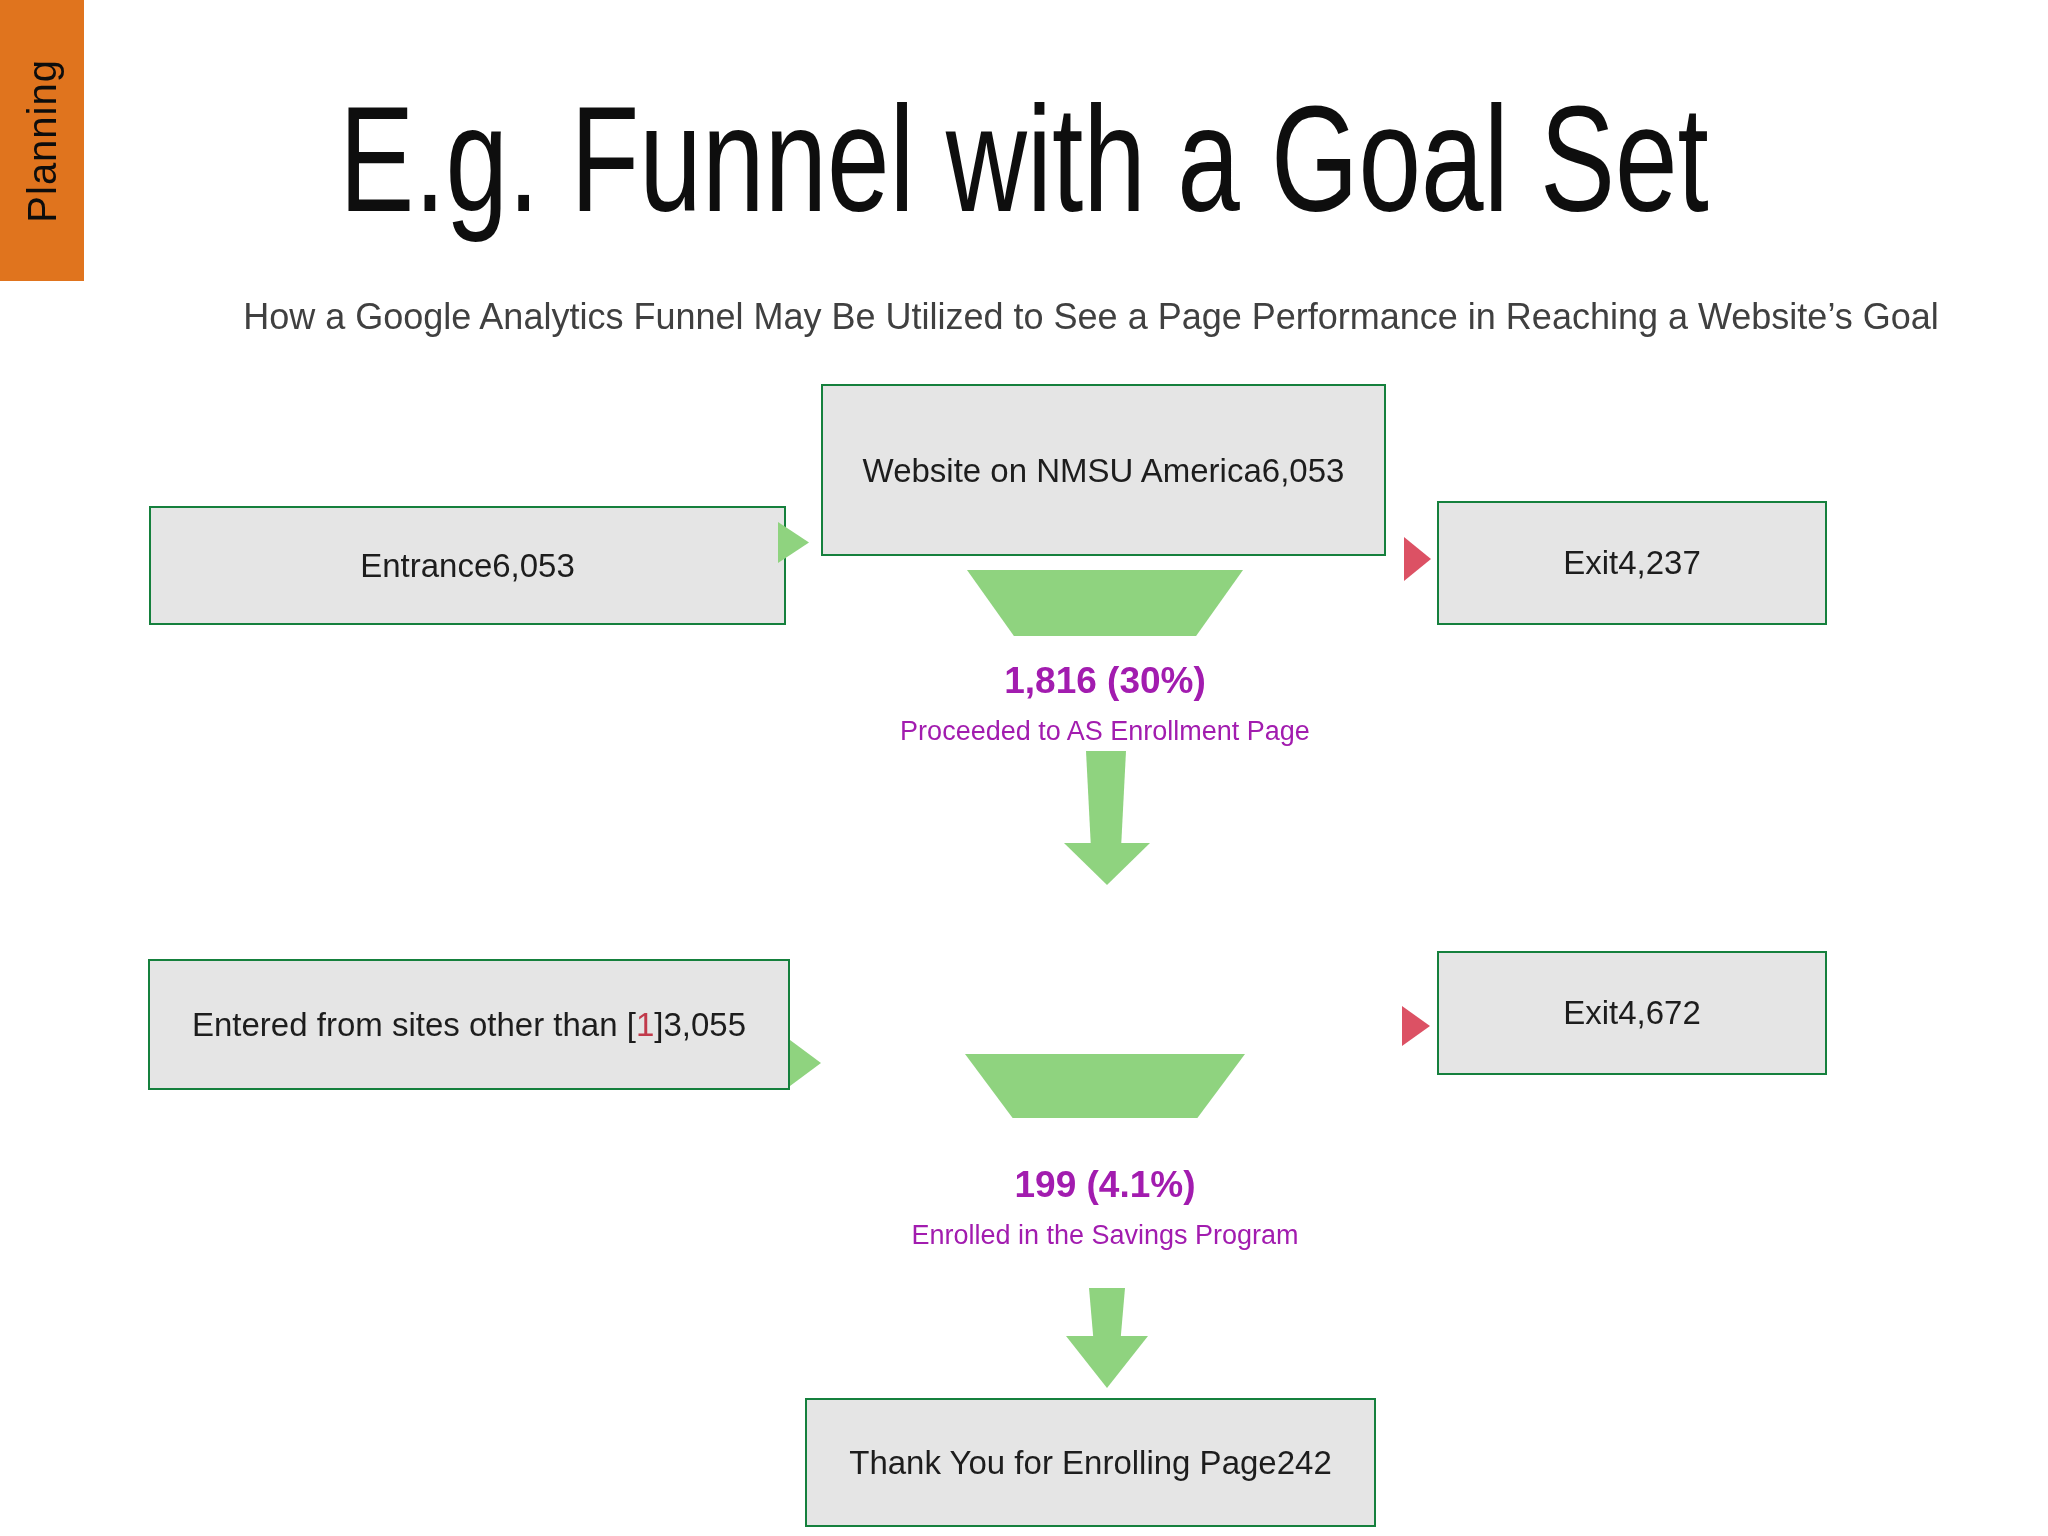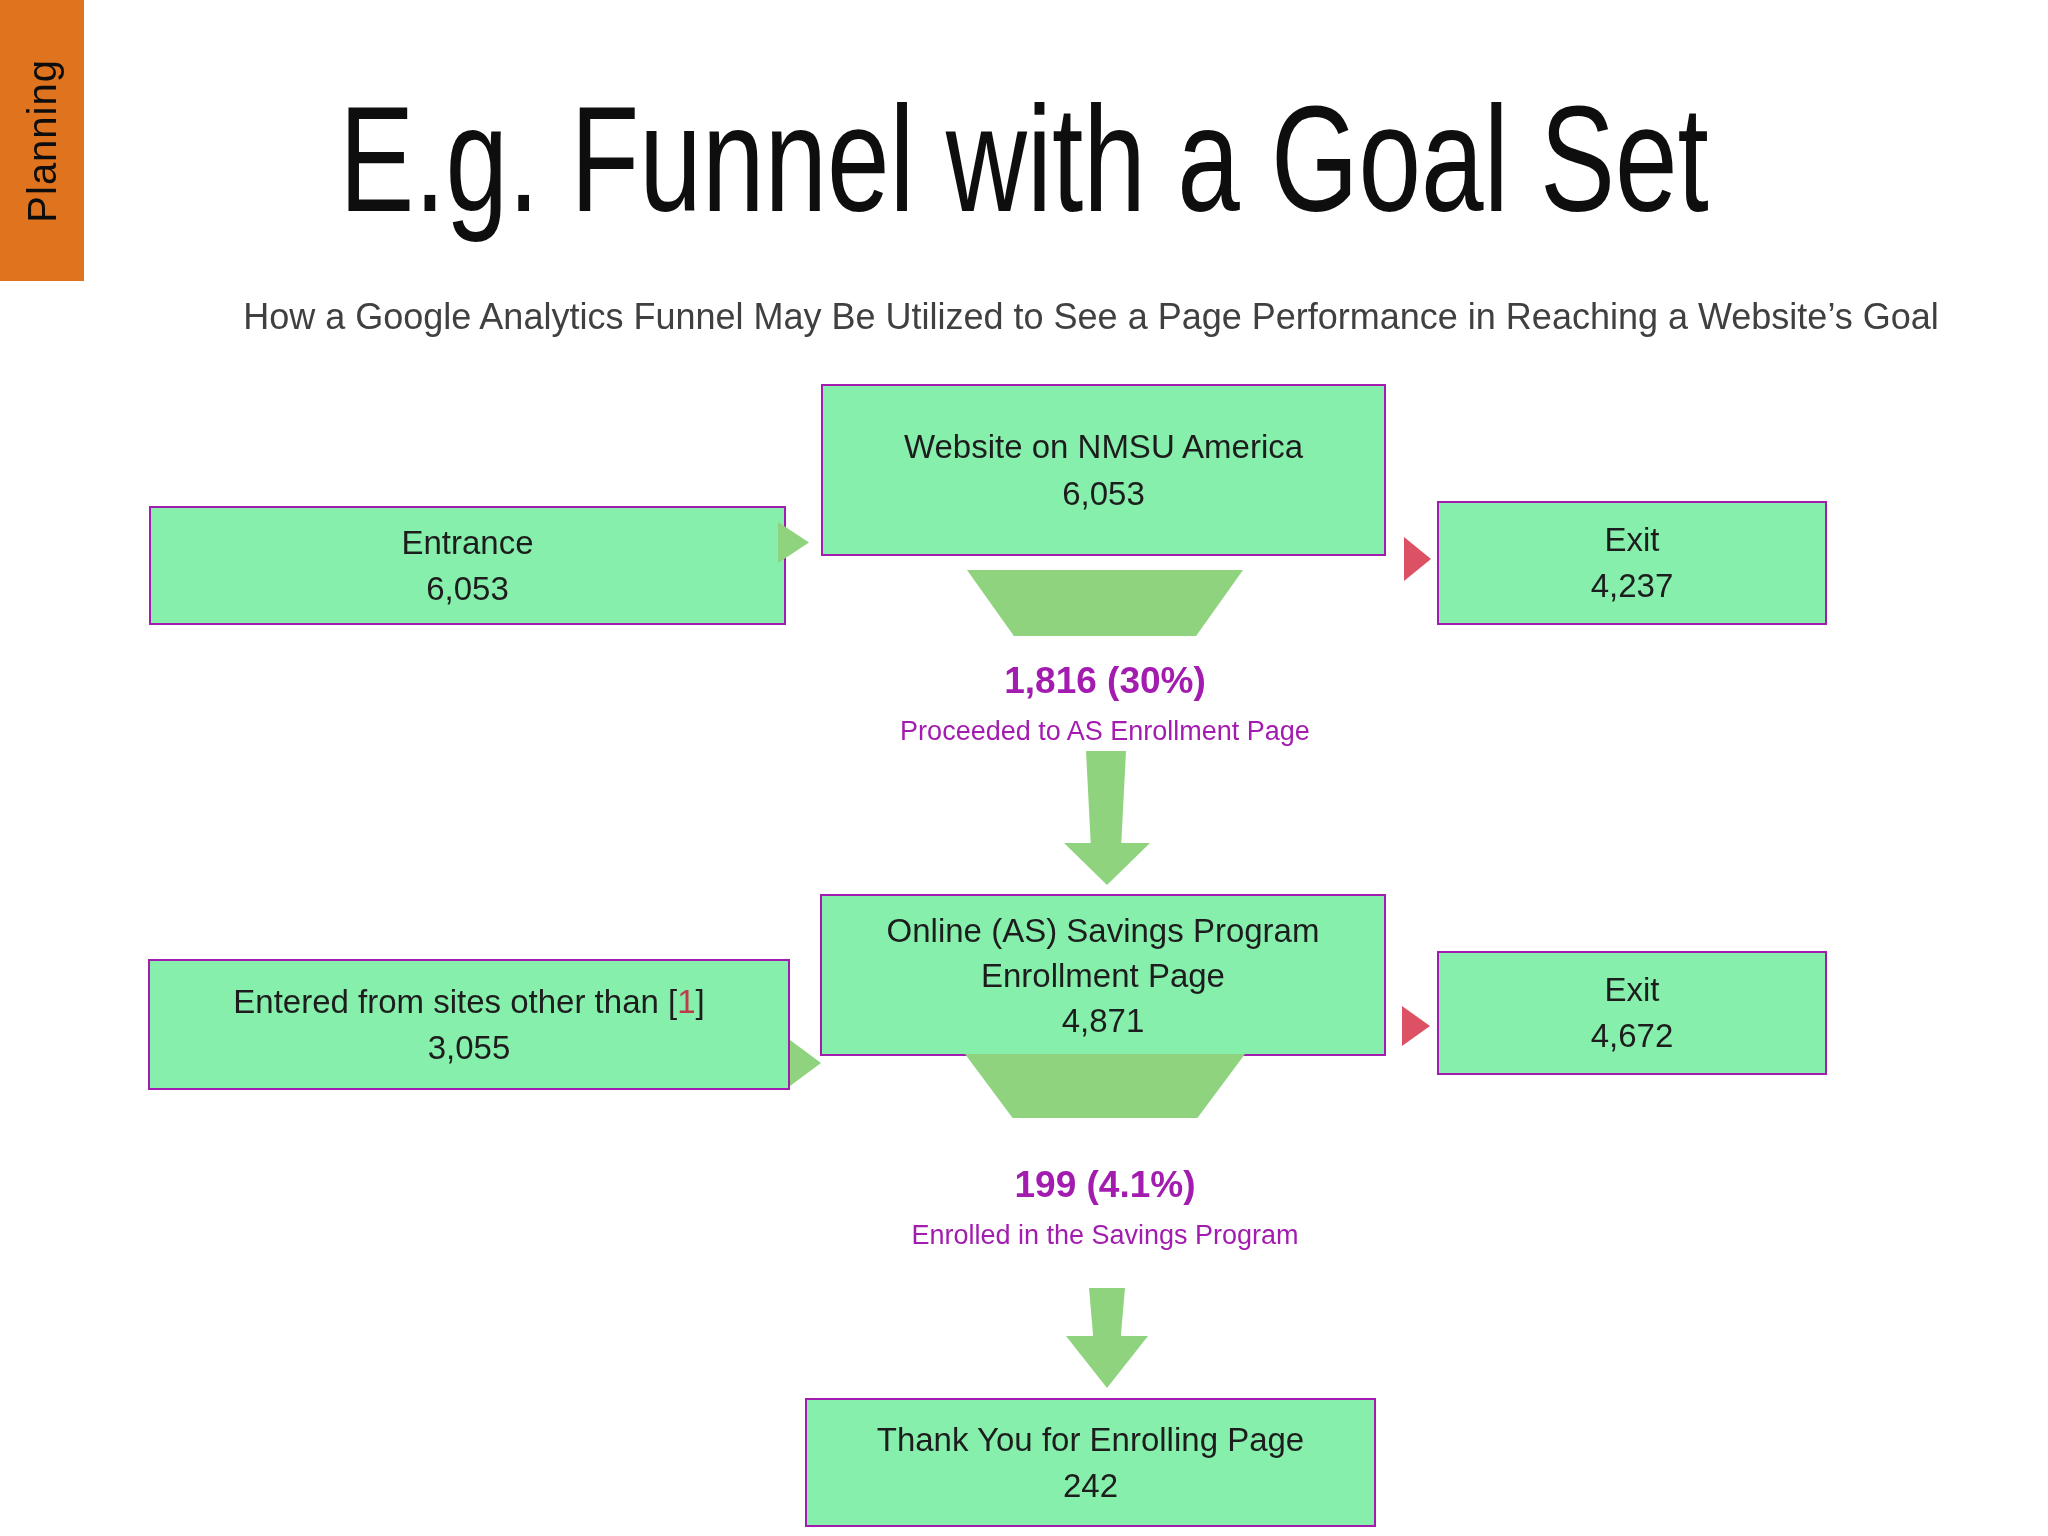--- a/index.html
+++ b/index.html
@@ -29,22 +29,22 @@
     white-space:nowrap;
   }
   .slide-subtitle{
     position:absolute;left:134px;right:0;top:296px;
     text-align:center;
     font-size:36px;color:#404040;
     white-space:nowrap;
   }
   
   .fbox{
-    position:absolute;background:#86efac;border:2px solid #a21caf;
-    display:flex;flex-direction:column;justify-content:center;align-items:center;
+    position:absolute;background:#e5e5e5;border:2px solid #15803d;
+    display:flex;flex-direction:row;justify-content:center;align-items:center;
     text-align:center;font-size:33px;line-height:46px;color:#1d1d1d;
   }
   .fbox.shadowed::after{
     content:"";position:absolute;z-index:-1;
     left:12px;top:14px;width:100%;height:100%;
     border:2px solid #CDC6C8;background:#ffffff;
   }
   .box-top    {left:821px; top:384px; width:561px; height:168px; line-height:47px;}
   .box-entr   {left:149px; top:506px; width:633px; height:115px;}
   .box-exit1  {left:1437px;top:501px; width:386px; height:120px;}
@@ -130,25 +130,20 @@
   <div class="arrow-shaft shaft1"></div>
   <div class="arrow-head head1"></div>
 
   <div class="fbox box-left2">
     <div><span>Entered from sites other than [</span><span class="ref">1</span><span>]</span></div>
     <div>3,055</div>
   </div>
 
   <div class="tri-right tri-green gtri2"></div>
 
-  <div class="fbox shadowed box-mid">
-    <div>Online (AS) Savings Program</div>
-    <div>Enrollment Page</div>
-    <div>4,871</div>
-  </div>
 
   <div class="tri-right tri-red rtri2"></div>
 
   <div class="fbox box-exit2">
     <div>Exit</div>
     <div>4,672</div>
   </div>
 
   <div class="trap trap2"></div>
   <div class="stat stat2">

